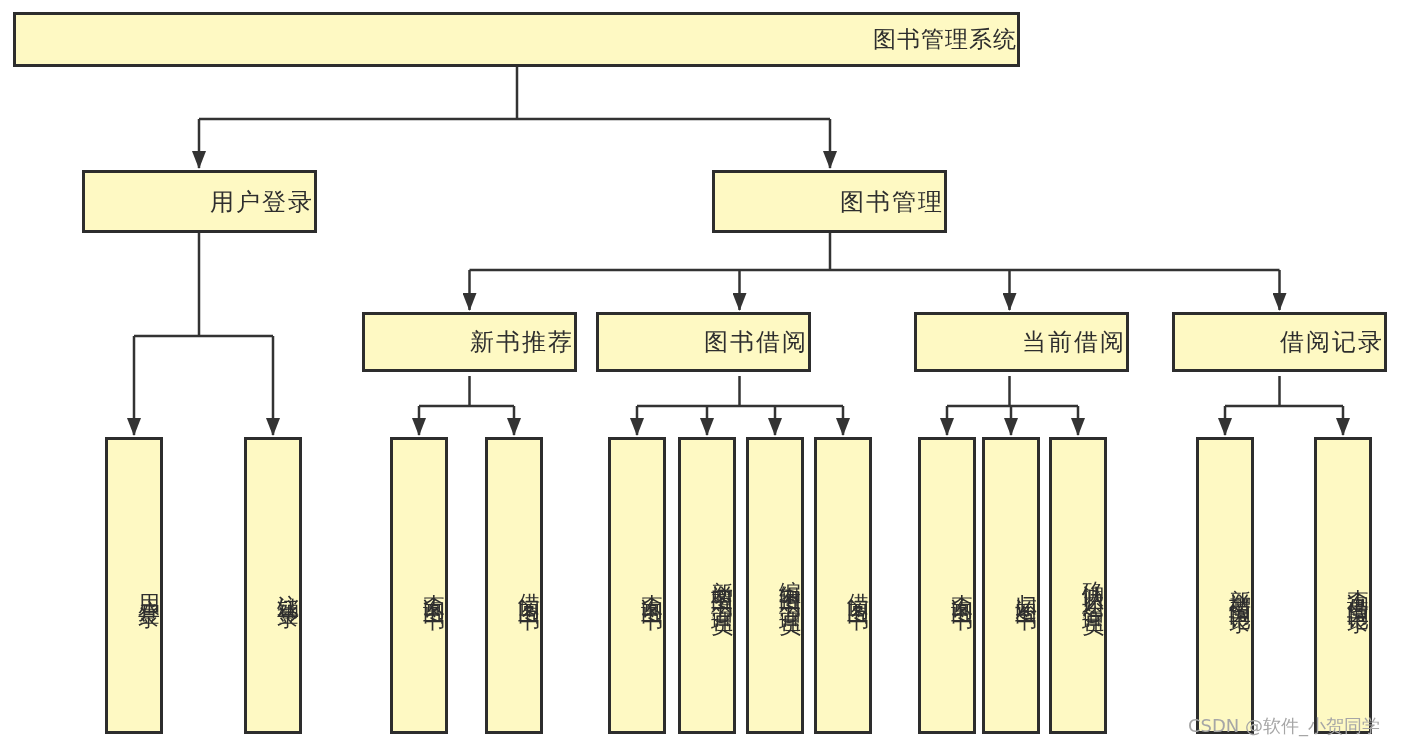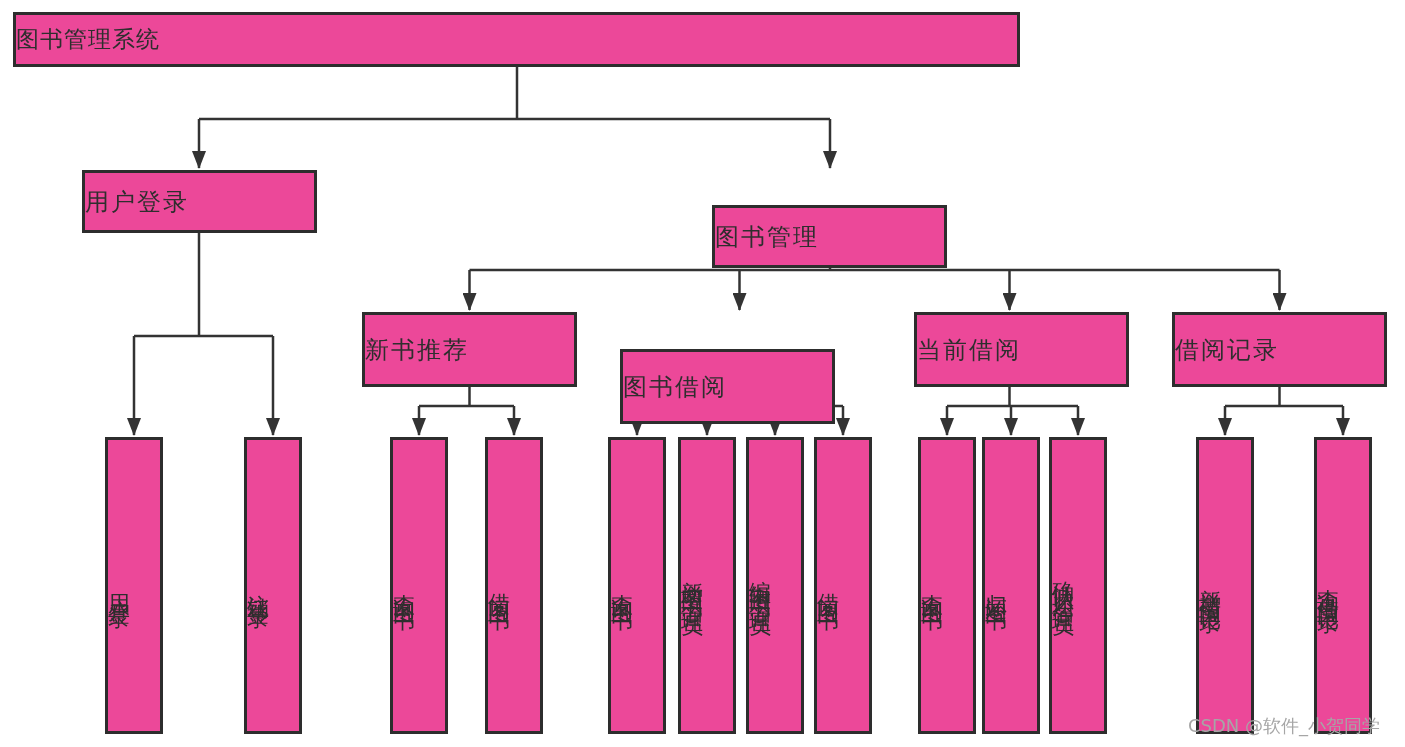--- a/index.html
+++ b/index.html
@@ -19,25 +19,25 @@
     position: absolute;
     left: 0;
     top: 0;
     width: 1405px;
     height: 747px;
     z-index: 1;
   }
   .box {
     position: absolute;
     box-sizing: border-box;
-    background: #ec4899;
+    background: #fef9c3;
     border: 3px solid #2d2d2d;
     display: flex;
     align-items: center;
-    justify-content: flex-start;
+    justify-content: flex-end;
     z-index: 2;
   }
   .hlabel {
     font-size: 24px;
     letter-spacing: 2px;
     color: #2e2e2e;
     white-space: nowrap;
   }
   .root-label {
     font-size: 23px;
@@ -48,24 +48,24 @@
     text-orientation: mixed;
     font-size: 22px;
     letter-spacing: 5px;
     line-height: 1;
     color: #2e2e2e;
     white-space: nowrap;
   }
   
   .n-root   { left: 13px;   top: 12px;  width: 1007px; height: 55px; }
   .n-login  { left: 82px;   top: 170px; width: 235px;  height: 63px; }
-  .n-mgmt   { left: 712px;  top: 170px; width: 235px;  height: 63px; margin-top: 35px; }
-  .n-l3     { top: 312px; width: 215px; height: 75px; }
+  .n-mgmt   { left: 712px;  top: 170px; width: 235px;  height: 63px; }
+  .n-l3     { top: 312px; width: 215px; height: 60px; }
   .n-l3a    { left: 362px; }
-  .n-l3b    { left: 620px; margin-top: 37px; }
+  .n-l3b    { left: 596px; }
   .n-l3c    { left: 914px; }
   .n-l3d    { left: 1172px; }
   .leaf     { top: 437px; width: 58px; height: 297px; }
   .lf0  { left: 105px;  }
   .lf1  { left: 244px;  }
   .lf2  { left: 390px;  }
   .lf3  { left: 485px;  }
   .lf4  { left: 608px;  }
   .lf5  { left: 678px;  }
   .lf6  { left: 746px;  }

